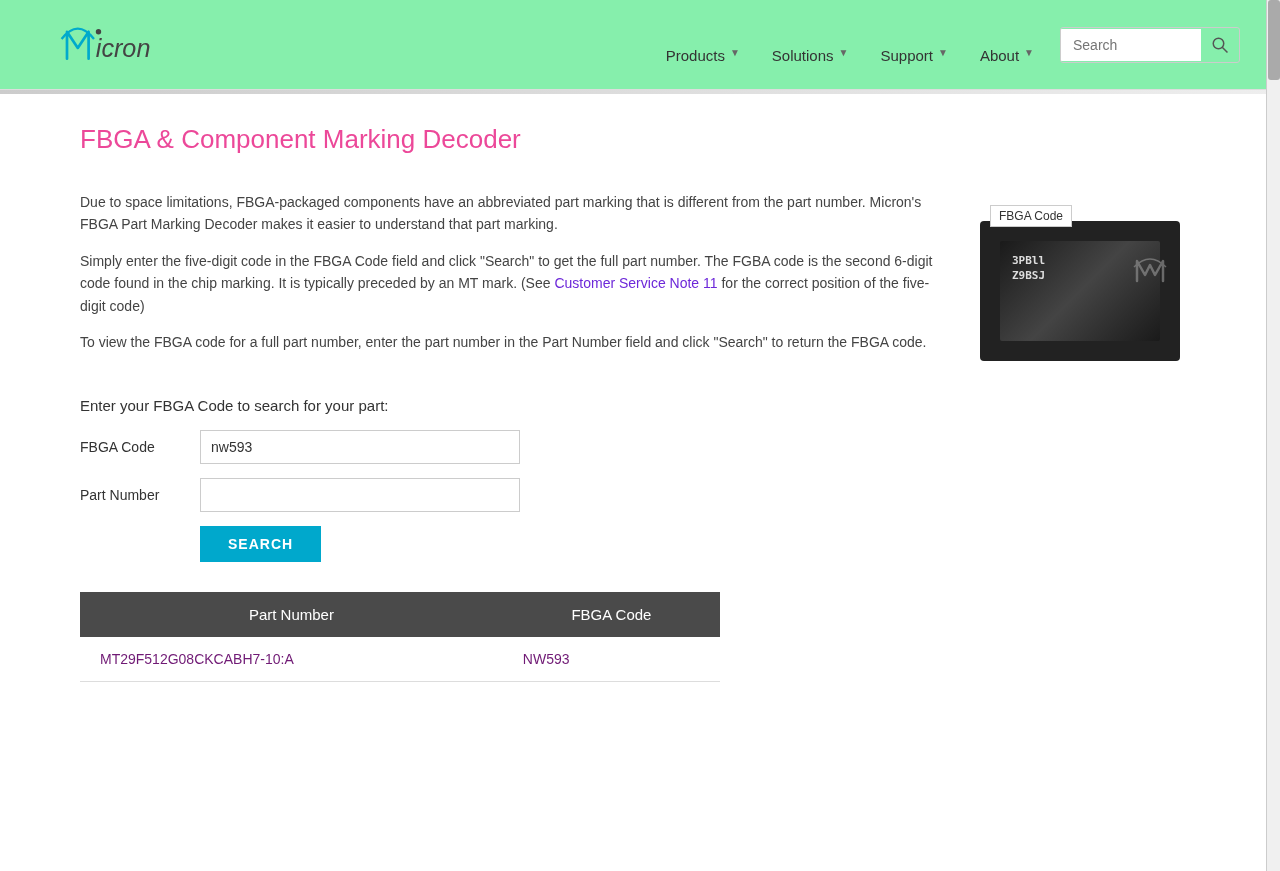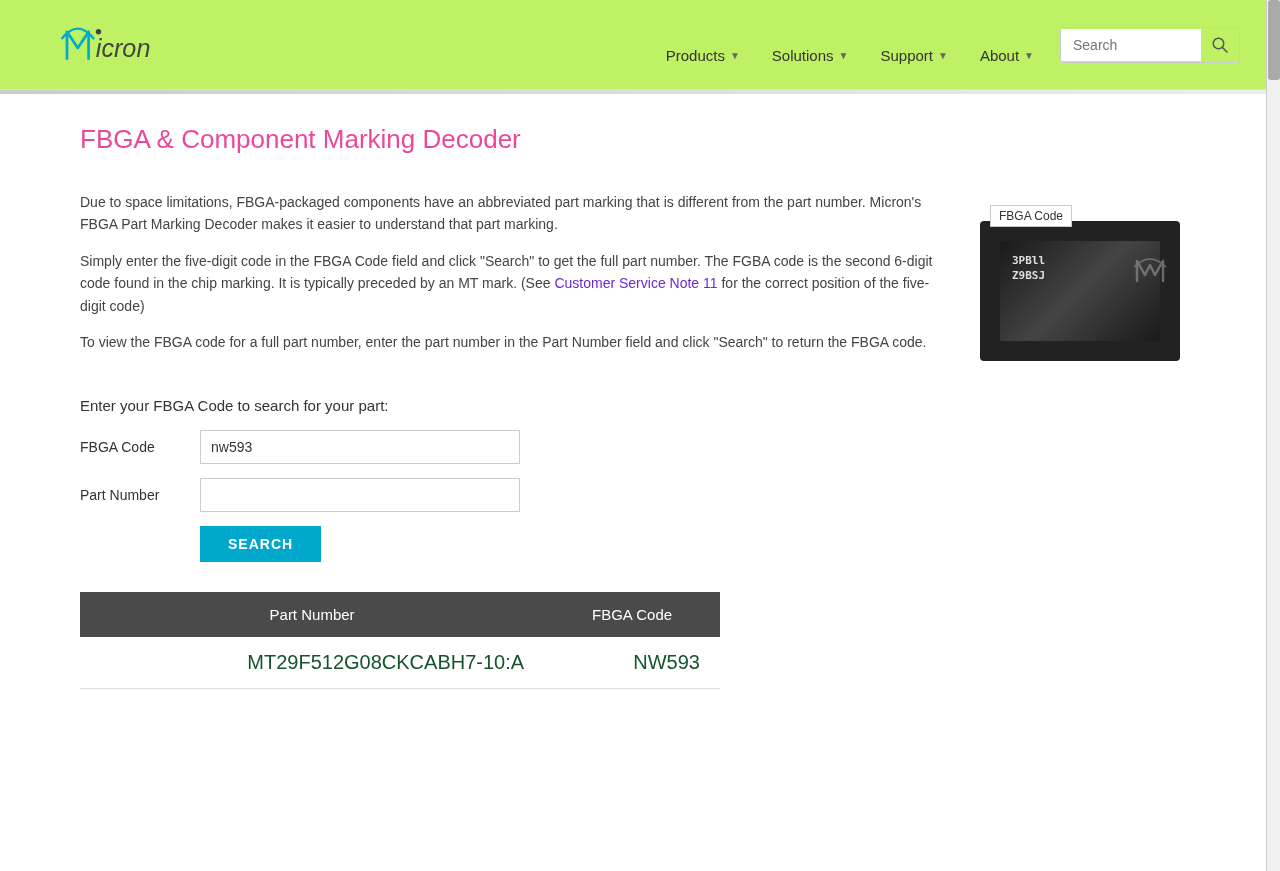--- a/index.html
+++ b/index.html
@@ -4,39 +4,39 @@
   <style>
     * { margin: 0; padding: 0; box-sizing: border-box; }
     body { font-family: Arial, sans-serif; font-size: 14px; color: #333; background: #fff; overflow-x: hidden; }
 
     
     #header {
       display: flex;
       align-items: center;
       padding: 10px 40px;
       border-bottom: 1px solid #ddd;
-      background: #bef264;
+      background: #86efac;
       height: 90px;
     }
     #logo-area {
       flex: 0 0 auto;
     }
     #logo-svg {
       width: 180px;
       height: 60px;
     }
     #nav {
       display: flex;
       align-items: center;
       margin-left: auto;
       gap: 0;
     }
     .nav-item {
       display: flex;
-      align-items: center;
+      align-items: flex-start;
       padding: 8px 16px;
       font-size: 15px;
       color: #333;
       cursor: pointer;
       white-space: nowrap;
       text-decoration: none;
       margin-top: 22px;
     }
     .nav-chevron {
       display: inline-block;
@@ -225,23 +225,23 @@
       padding: 14px 20px;
       font-weight: 400;
       font-size: 15px;
       text-align: center;
     }
     #results-table tbody tr {
       border-bottom: 1px solid #ddd;
     }
     #results-table tbody td {
       padding: 14px 20px;
-      font-size: 20px;
-      color: #14532d;
-      text-align: right;
+      font-size: 14px;
+      color: #701a75;
+      text-align: left;
     }
     #results-table tbody tr:nth-child(even) { background: #fafafa; }
 
     
     #header-border {
       height: 4px;
       background: linear-gradient(to right, #ccc, #eee);
     }
   </style>
 </head>

